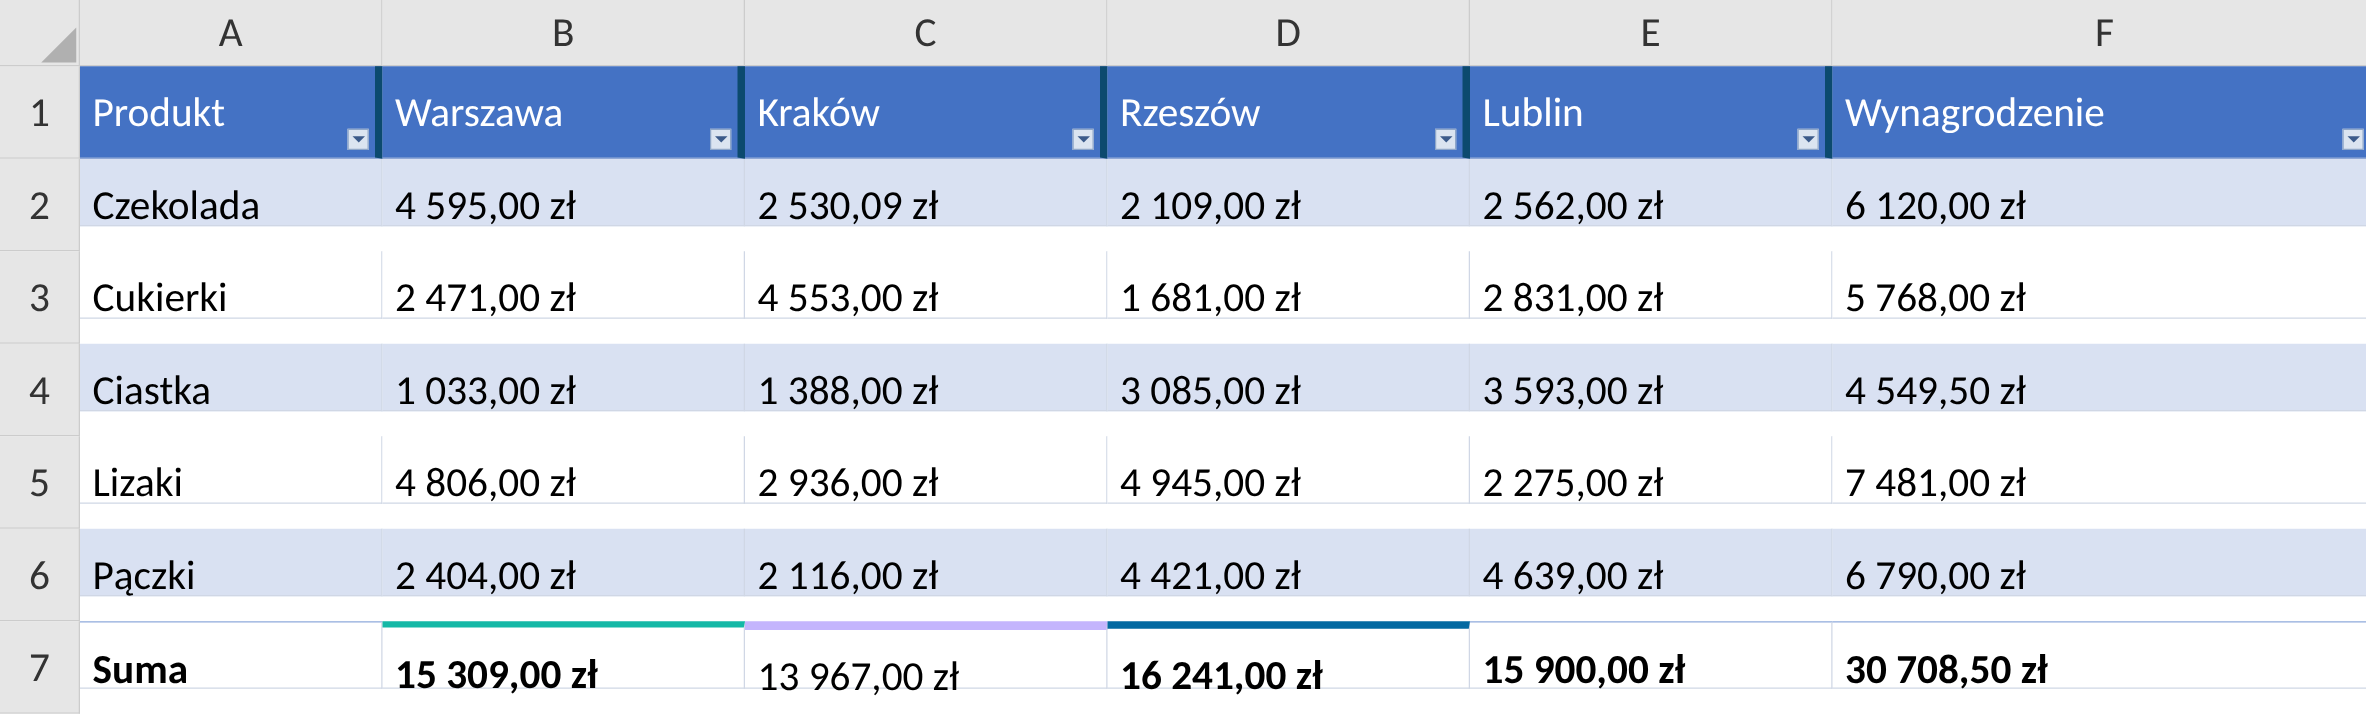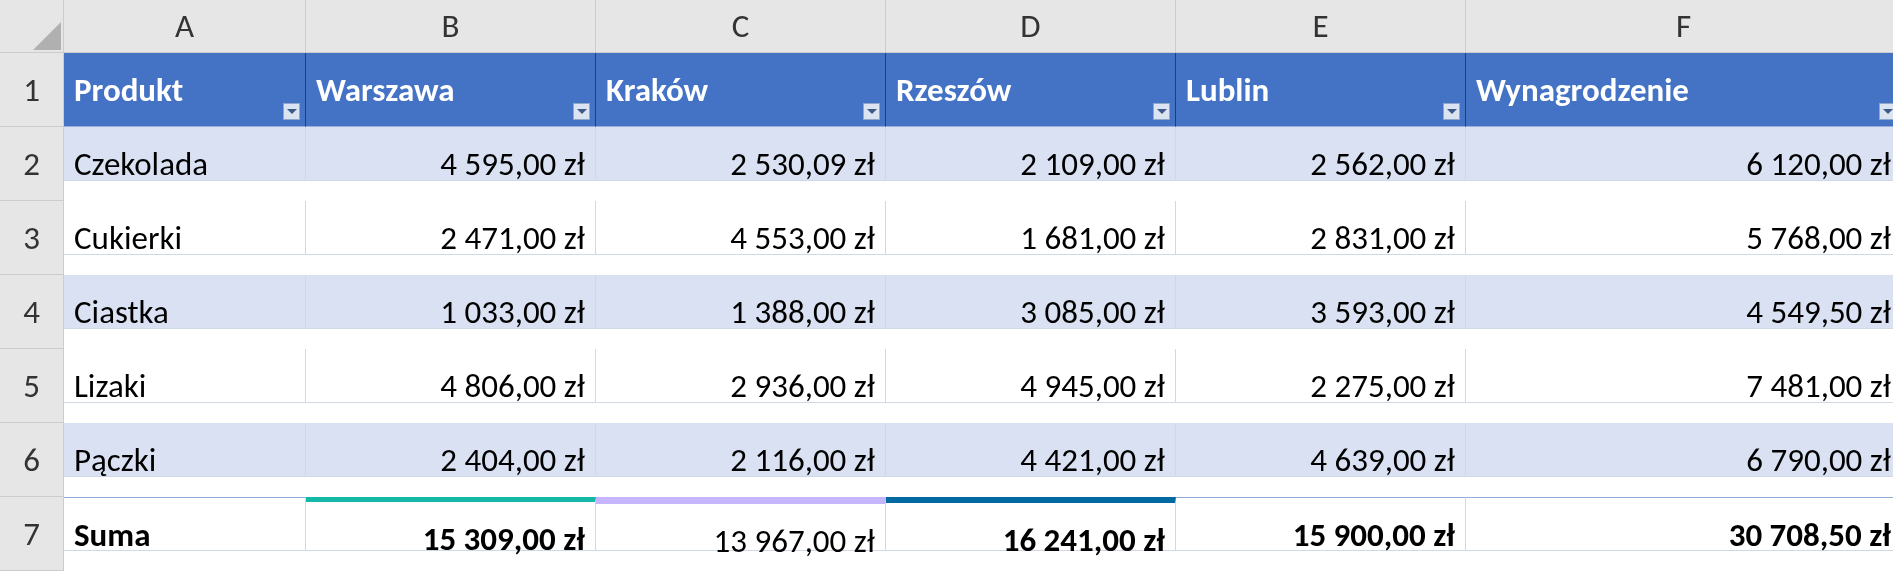--- a/index.html
+++ b/index.html
@@ -38,26 +38,26 @@
       border-bottom: 1px solid #ccc;
       text-align: center;
       font-size: 33px;
       color: #333;
       height: 74px;
       line-height: 74px;
     }
     .hcell {
       background: #4472C4;
       color: #fff;
-      font-weight: bold;
+      font-weight: normal;
       font-size: 33px;
       height: 74px;
       line-height: 74px;
       padding: 0 10px;
-      border-right: 1px solid #0c4a6e;
+      border-right: 6px solid #0c4a6e;
       border-bottom: 1px solid #9ab0d8;
       position: relative;
       white-space: nowrap;
     }
     .hcell .filter {
       position: absolute;
       right: 5px;
       bottom: 6px;
       width: 17px;
       height: 17px;
@@ -77,21 +77,21 @@
     }
     .dcell {
       font-size: 33px;
       height: 54px;
       line-height: 74px;
       padding: 0 10px;
       border-right: 1px solid #d0d7e5;
       border-bottom: 1px solid #d0d7e5;
       white-space: nowrap;
     }
-    .num { text-align: right; }
+    .num { }
     .txt { text-align: left; }
     .band { background: #D9E1F2; }
     .white { background: #fff; }
   </style>
 </head>
 <body>
 
 <div class="sheet">
 
   <div class="corner"></div>

